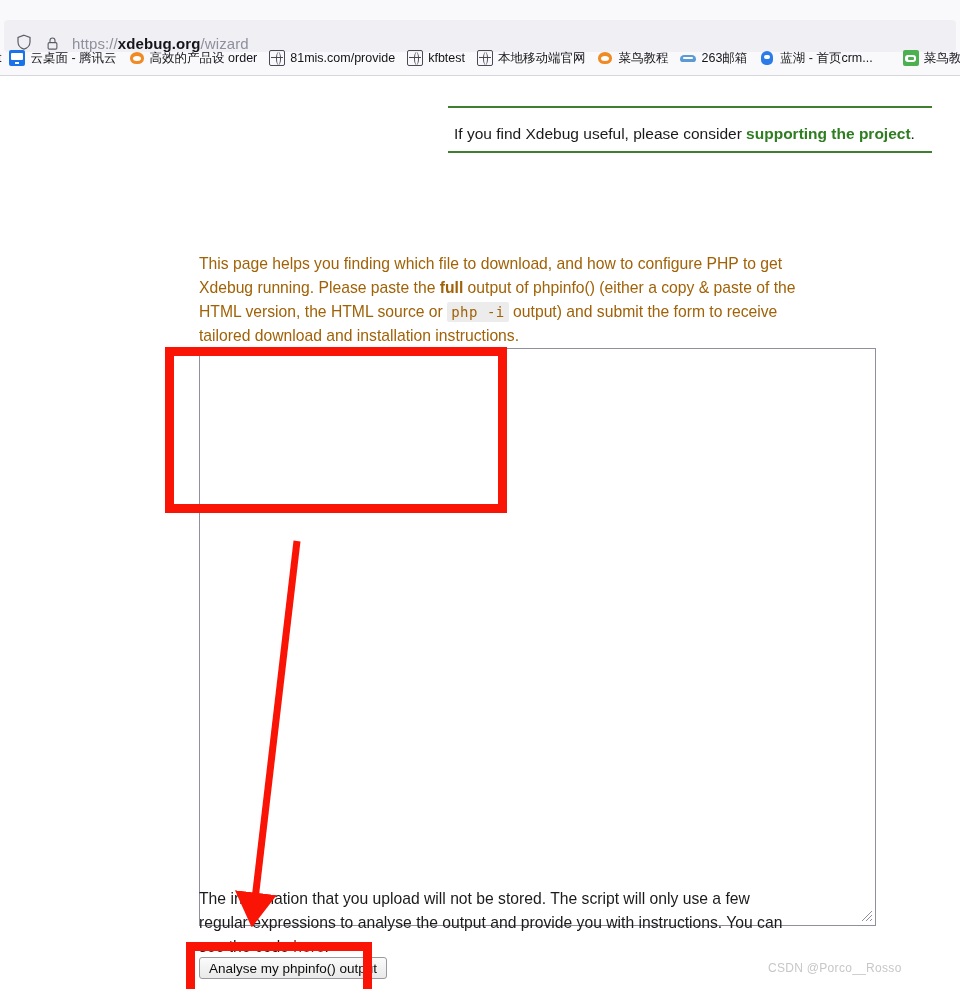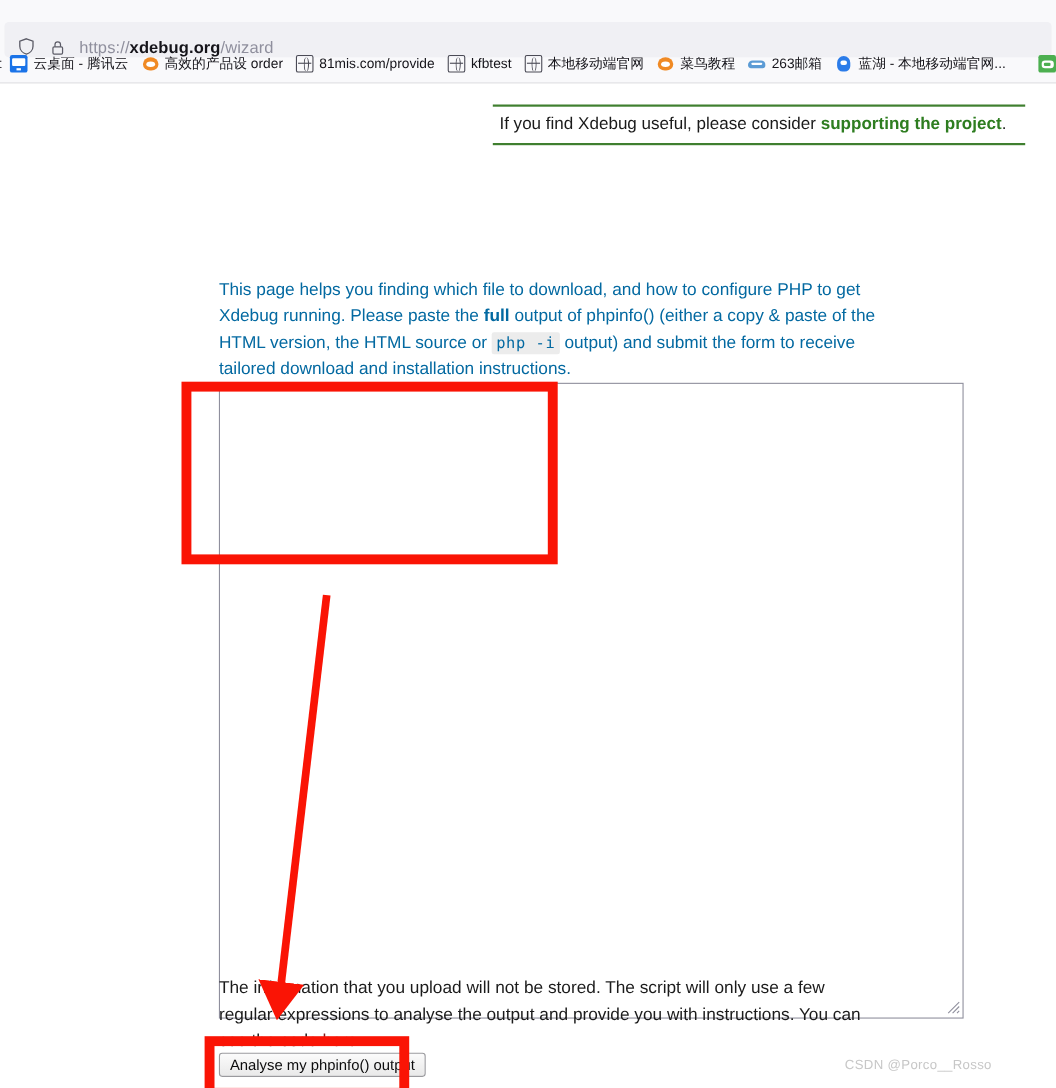--- a/index.html
+++ b/index.html
@@ -141,46 +141,46 @@
 
   
   #page {
     position: absolute; top: 76px; left: 0;
     width: 960px; height: 913px;
     background: #ffffff;
   }
 
   #support-banner {
     position: absolute;
-    left: 448px; top: 19px;
+    left: 448px; top: 30px;
     width: 484px;
     border-top: 2px solid #3f7f2f;
     border-bottom: 2px solid #3f7f2f;
-    padding: 6px 4px 7px 6px;
+    padding: 16px 4px 7px 6px;
     font-size: 15.5px;
     color: #1a1a1a;
     line-height: 1.3;
   }
   #support-banner a {
     color: #2e7d20; font-weight: bold; text-decoration: none;
   }
 
   #page-title {
     position: absolute; left: 199px; top: 90px;
     font-size: 32px; font-weight: bold;
     color: #121212;
     letter-spacing: -0.2px;
   }
 
   #intro-paragraph {
     position: absolute; left: 199px; top: 160px;
     width: 606px;
     font-size: 15.7px;
     line-height: 24px;
-    color: #0369a1;
+    color: #a16207;
   }
   #intro-paragraph b { font-weight: bold; }
   code.inline-code {
     font-family: "DejaVu Sans Mono", monospace;
     background: #ececec;
     font-size: 14px;
     padding: 2px 4px;
     border-radius: 2px;
     letter-spacing: 0.5px;
   }
@@ -306,21 +306,21 @@
       <span class="bookmark-label">菜鸟教程</span>
     </div>
 
     <div class="bookmark-item">
       <span class="bm-icon ico-cloud"></span>
       <span class="bookmark-label">263邮箱</span>
     </div>
 
     <div class="bookmark-item">
       <span class="bm-icon ico-lanhu"></span>
-      <span class="bookmark-label">蓝湖 - 本地移动端官网...</span>
+      <span class="bookmark-label">蓝湖 - 首页crm...</span>
     </div>
 
     <div class="bookmark-item" style="margin-left:18px;">
       <span class="bm-icon ico-runoob"></span>
       <span class="bookmark-label">菜鸟教程</span>
     </div>
   </div>
 </div>
 
 <div id="page">

